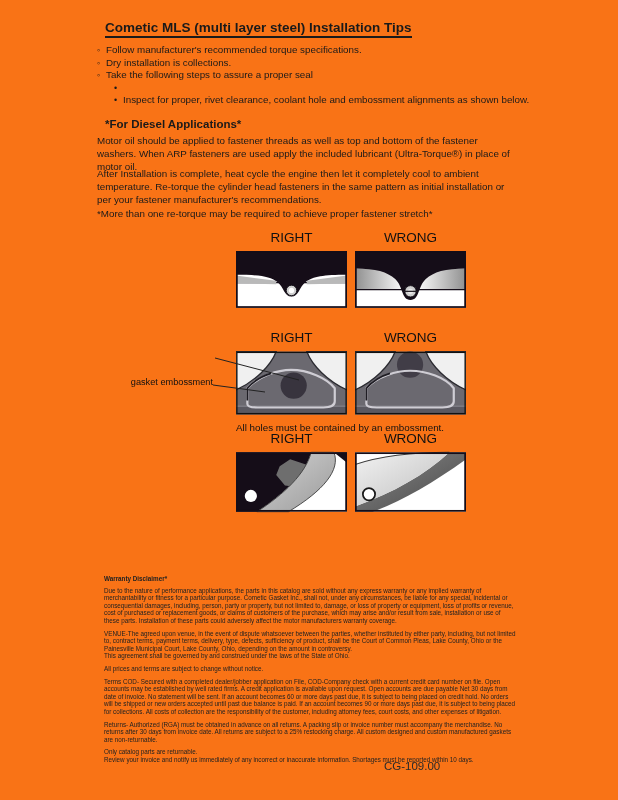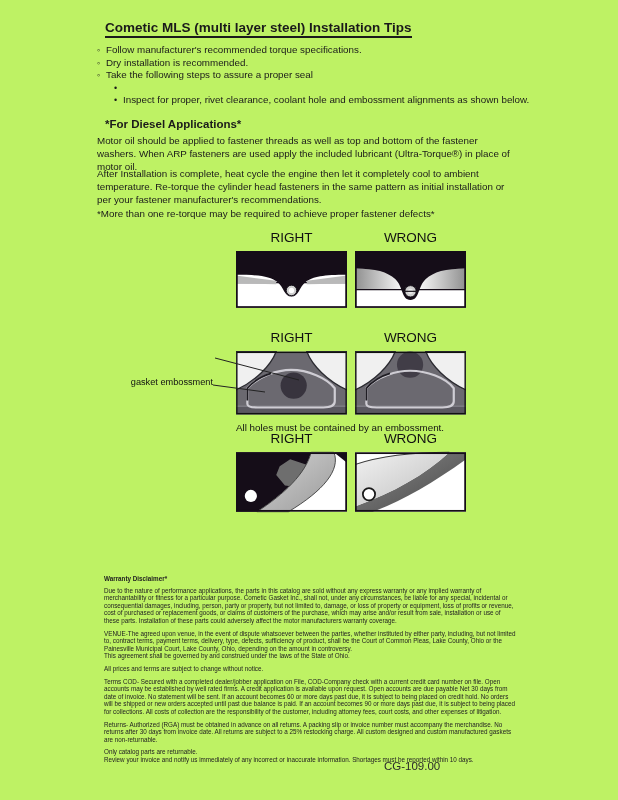--- a/index.html
+++ b/index.html
@@ -1,17 +1,17 @@
 <!DOCTYPE html>
 <html><head>
 <meta charset="utf-8">
 <style>
   html,body{margin:0;padding:0;background:#fff;}
   .page{
-    position:relative;width:618px;height:800px;background:#bef264;
+    position:relative;width:618px;height:800px;background:#f97316;
     color:#1a1a1a;font-family:"Liberation Sans","DejaVu Sans",sans-serif;
     overflow:hidden;
   }
   .title{
     position:absolute;left:105px;top:20px;font-size:13.5px;font-weight:bold;
     border-bottom:2px solid #1a1a1a;padding-bottom:1px;white-space:nowrap;
   }
   .bullets{position:absolute;left:97px;top:44px;font-size:9.8px;line-height:12.6px;}
   .b-item{display:flex;}
   .b-marker{width:9px;flex:0 0 9px;font-size:9px;}
@@ -48,39 +48,39 @@
 
   <div class="title">Cometic MLS (multi layer steel) Installation Tips</div>
 
   <div class="bullets">
     <div class="b-item">
       <span class="b-marker">◦</span>
       <span>Follow manufacturer's recommended torque specifications.</span>
     </div>
     <div class="b-item">
       <span class="b-marker">◦</span>
-      <span>Dry installation is recommended.</span>
+      <span>Dry installation is collections.</span>
     </div>
     <div class="b-item">
       <span class="b-marker">◦</span>
       <span>Take the following steps to assure a proper seal</span>
     </div>
     <div class="b-item sub">
       <span class="b-marker">•</span>
     </div>
     <div class="b-item sub">
       <span class="b-marker">•</span>
       <span>Inspect for proper, rivet clearance, coolant hole and embossment alignments as shown below.</span>
     </div>
   </div>
 
   <div class="diesel-h">*For Diesel Applications*</div>
   <div class="para p1">Motor oil should be applied to fastener threads as well as top and bottom of the fastener washers. When ARP fasteners are used apply the included lubricant (Ultra-Torque®) in place of motor oil.</div>
   <div class="para p2">After Installation is complete, heat cycle the engine then let it completely cool to ambient temperature. Re-torque the cylinder head fasteners in the same pattern as initial installation or per your fastener manufacturer's recommendations.</div>
-  <div class="para p3">*More than one re-torque may be required to achieve proper fastener defects*</div>
+  <div class="para p3">*More than one re-torque may be required to achieve proper fastener stretch*</div>
 
   <div class="diagram-row row1">
     <div class="dlabels">
       <span>RIGHT</span>
       <span>WRONG</span>
     </div>
     <div class="dpanels">
       <svg width="127" height="65" viewBox="0 0 127 65">
         <rect width="127" height="65" fill="#ffffff"></rect>
         <line x1="0" y1="36" x2="127" y2="36" stroke="#150d18" stroke-width="1.5"></line>

